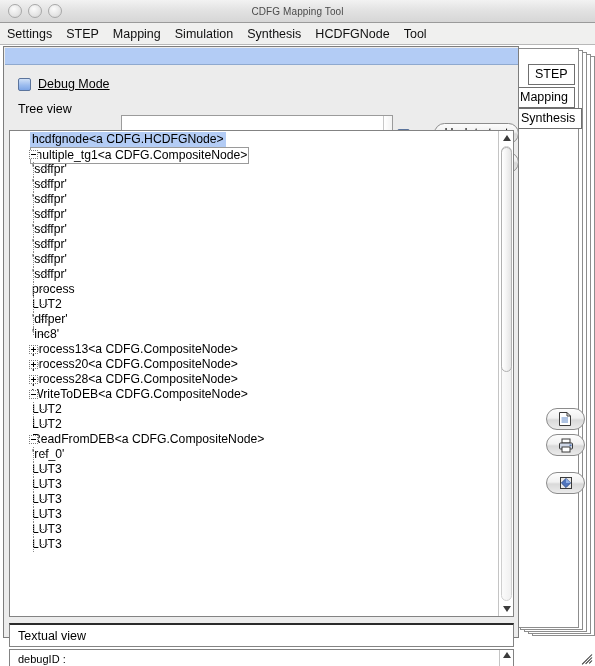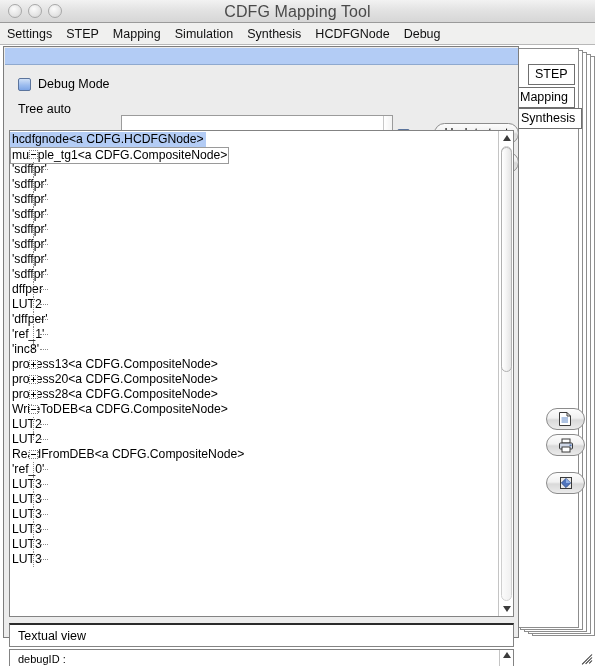--- a/index.html
+++ b/index.html
@@ -25,21 +25,21 @@
   .tb-buttons { position: absolute; left: 8px; top: 4px; display: flex; gap: 6px; }
   .tb-dot {
     width: 14px; height: 14px; border-radius: 50%;
     background: radial-gradient(circle at 40% 32%, #fbfbfb 0%, #e4e4e4 62%, #cfcfcf 100%);
     border: 1px solid #a8a8a8;
     box-sizing: border-box;
   }
   .tb-title {
     position: absolute; left: 0; top: 0; width: 595px; height: 23px;
     line-height: 23px; text-align: center;
-    font-size: 16px; color: #4a4a4a; letter-spacing: .1px;
+    font-size: 10px; color: #4a4a4a; letter-spacing: .1px;
   }
 
   
   .menubar {
     position: absolute; left: 0; top: 23px; width: 595px; height: 22px;
     background: #f0f0ef;
     border-bottom: 1px solid #b8b8b8;
     box-sizing: border-box;
     display: flex; align-items: center; 
   }
@@ -94,21 +94,21 @@
     position: relative;
     background: linear-gradient(to bottom, #9cc0ef 0%, #5e8fd8 55%, #3f74c6 100%);
   }
   .chk-box.checked::after {
     content: "";
     position: absolute; left: 3px; top: 1px;
     width: 4px; height: 7px;
     border: solid #ffffff; border-width: 0 2px 2px 0;
     transform: rotate(40deg);
   }
-  .chk-label { font-size: 12.5px; color: #000; }
+  .chk-label { font-size: 12.5px; color: #000; text-decoration: underline; }
   .treeview-label { position: absolute; left: 14px; top: 37px; font-size: 12.5px; color: #000; }
 
   .textbox {
     position: absolute; left: 117px; top: 68px;
     width: 272px; height: 50px;
     background: #ffffff;
     border: 1px solid #9b9b9b;
     box-sizing: border-box;
   }
   .textbox-scroll {
@@ -172,21 +172,21 @@
   .sb-thumb {
     position: absolute; left: 2px; top: 16px; width: 11px; height: 225px;
     background: linear-gradient(to right,#ffffff 0%,#f6f6f6 40%,#e4e4e4 100%);
     border: 1px solid #b0b0b0; border-radius: 6px;
     box-sizing: border-box;
   }
 
   .tree-rows { position: absolute; left: 0; top: 0; width: 488px; padding-top: 1px; }
   .trow {
     position: relative; height: 15px; line-height: 15px;
-    font-size: 12.2px; color: #000; white-space: nowrap;
+    font-size: 12.2px; color: #000; white-space: nowrap; padding-left: 20px;
   }
   .trow .lbl { display: inline-block; padding: 0 2px; }
   .trow.selected .lbl { background: #b3ccf5; }
   .trow.focused .lbl { border: 1px solid #9a9a9a; padding: 0 1px; }
   .d0 { padding-left: 5px; }
   .d1 { padding-left: 17px; }
   .d2 { padding-left: 40px; }
 
   .handle {
     position: absolute; left: 19px; top: 3px;
@@ -275,42 +275,42 @@
     <div class="tb-title">CDFG Mapping Tool</div>
   </div>
 
   <div class="menubar">
     <div class="menu-item">Settings</div>
     <div class="menu-item">STEP</div>
     <div class="menu-item">Mapping</div>
     <div class="menu-item">Simulation</div>
     <div class="menu-item">Synthesis</div>
     <div class="menu-item">HCDFGNode</div>
-    <div class="menu-item">Debug</div>
+    <div class="menu-item">Tool</div>
   </div>
 
   <div class="cascade" style="left:532px; top:56px; width:63px; height:580px;"></div>
   <div class="cascade" style="left:528px; top:54px; width:63px; height:580px;"></div>
   <div class="cascade" style="left:524px; top:52px; width:63px; height:580px;"></div>
   <div class="cascade" style="left:520px; top:50px; width:63px; height:580px;"></div>
   <div class="cascade" style="left:516px; top:48px; width:63px; height:580px;"></div>
 
   <div class="cascade-label" style="left:528px; top:64px;">STEP</div>
   <div class="cascade-label" style="left:513px; top:87px;">Mapping</div>
   <div class="cascade-label" style="left:514px; top:108px;">Synthesis</div>
 
   <div class="mainwin">
     <div class="blue-header"></div>
 
     <div class="ctrl-area">
       <div class="chk-row">
         <div class="chk-box"></div>
         <span class="chk-label">Debug Mode</span>
       </div>
-      <div class="treeview-label">Tree auto</div>
+      <div class="treeview-label">Tree view</div>
     </div>
 
     <div class="textbox">
       <div class="textbox-scroll"></div>
     </div>
 
     <div class="auto-chk">
       <div class="chk-box checked"></div>
       <span class="chk-label">auto</span>
     </div>
@@ -323,24 +323,23 @@
           <div class="trow selected"><span class="lbl d0">hcdfgnode&lt;a CDFG.HCDFGNode&gt;</span></div>
           <div class="trow focused"><div class="handle"></div><span class="lbl d1">multiple_tg1&lt;a CDFG.CompositeNode&gt;</span></div>
           <div class="trow"><div class="vline"></div><div class="elbow"></div><span class="lbl d2">'sdffpr'</span></div>
           <div class="trow"><div class="vline"></div><div class="elbow"></div><span class="lbl d2">'sdffpr'</span></div>
           <div class="trow"><div class="vline"></div><div class="elbow"></div><span class="lbl d2">'sdffpr'</span></div>
           <div class="trow"><div class="vline"></div><div class="elbow"></div><span class="lbl d2">'sdffpr'</span></div>
           <div class="trow"><div class="vline"></div><div class="elbow"></div><span class="lbl d2">'sdffpr'</span></div>
           <div class="trow"><div class="vline"></div><div class="elbow"></div><span class="lbl d2">'sdffpr'</span></div>
           <div class="trow"><div class="vline"></div><div class="elbow"></div><span class="lbl d2">'sdffpr'</span></div>
           <div class="trow"><div class="vline"></div><div class="elbow"></div><span class="lbl d2">'sdffpr'</span></div>
-          <div class="trow"><div class="vline"></div><div class="elbow"></div><span class="lbl d2">dffper</span></div>
+          <div class="trow"><div class="vline"></div><div class="elbow"></div><span class="lbl d2">process</span></div>
           <div class="trow"><div class="vline"></div><div class="elbow"></div><span class="lbl d2">LUT2</span></div>
           <div class="trow"><div class="vline"></div><div class="elbow"></div><span class="lbl d2">'dffper'</span></div>
-          <div class="trow"><div class="vline"></div><div class="elbow"></div><span class="lbl d2">'ref_1'</span></div>
           <div class="trow"><div class="vline" style="height: 8px;"></div><div class="elbow"></div><span class="lbl d2">'inc8'</span></div>
           <div class="trow"><div class="handle plus"></div><span class="lbl d1">process13&lt;a CDFG.CompositeNode&gt;</span></div>
           <div class="trow"><div class="handle plus"></div><span class="lbl d1">process20&lt;a CDFG.CompositeNode&gt;</span></div>
           <div class="trow"><div class="handle plus"></div><span class="lbl d1">process28&lt;a CDFG.CompositeNode&gt;</span></div>
           <div class="trow"><div class="handle"></div><span class="lbl d1">WriteToDEB&lt;a CDFG.CompositeNode&gt;</span></div>
           <div class="trow"><div class="vline"></div><div class="elbow"></div><span class="lbl d2">LUT2</span></div>
           <div class="trow"><div class="vline" style="height: 8px;"></div><div class="elbow"></div><span class="lbl d2">LUT2</span></div>
           <div class="trow"><div class="handle"></div><span class="lbl d1">ReadFromDEB&lt;a CDFG.CompositeNode&gt;</span></div>
           <div class="trow"><div class="vline"></div><div class="elbow"></div><span class="lbl d2">'ref_0'</span></div>
           <div class="trow"><div class="vline"></div><div class="elbow"></div><span class="lbl d2">LUT3</span></div>

